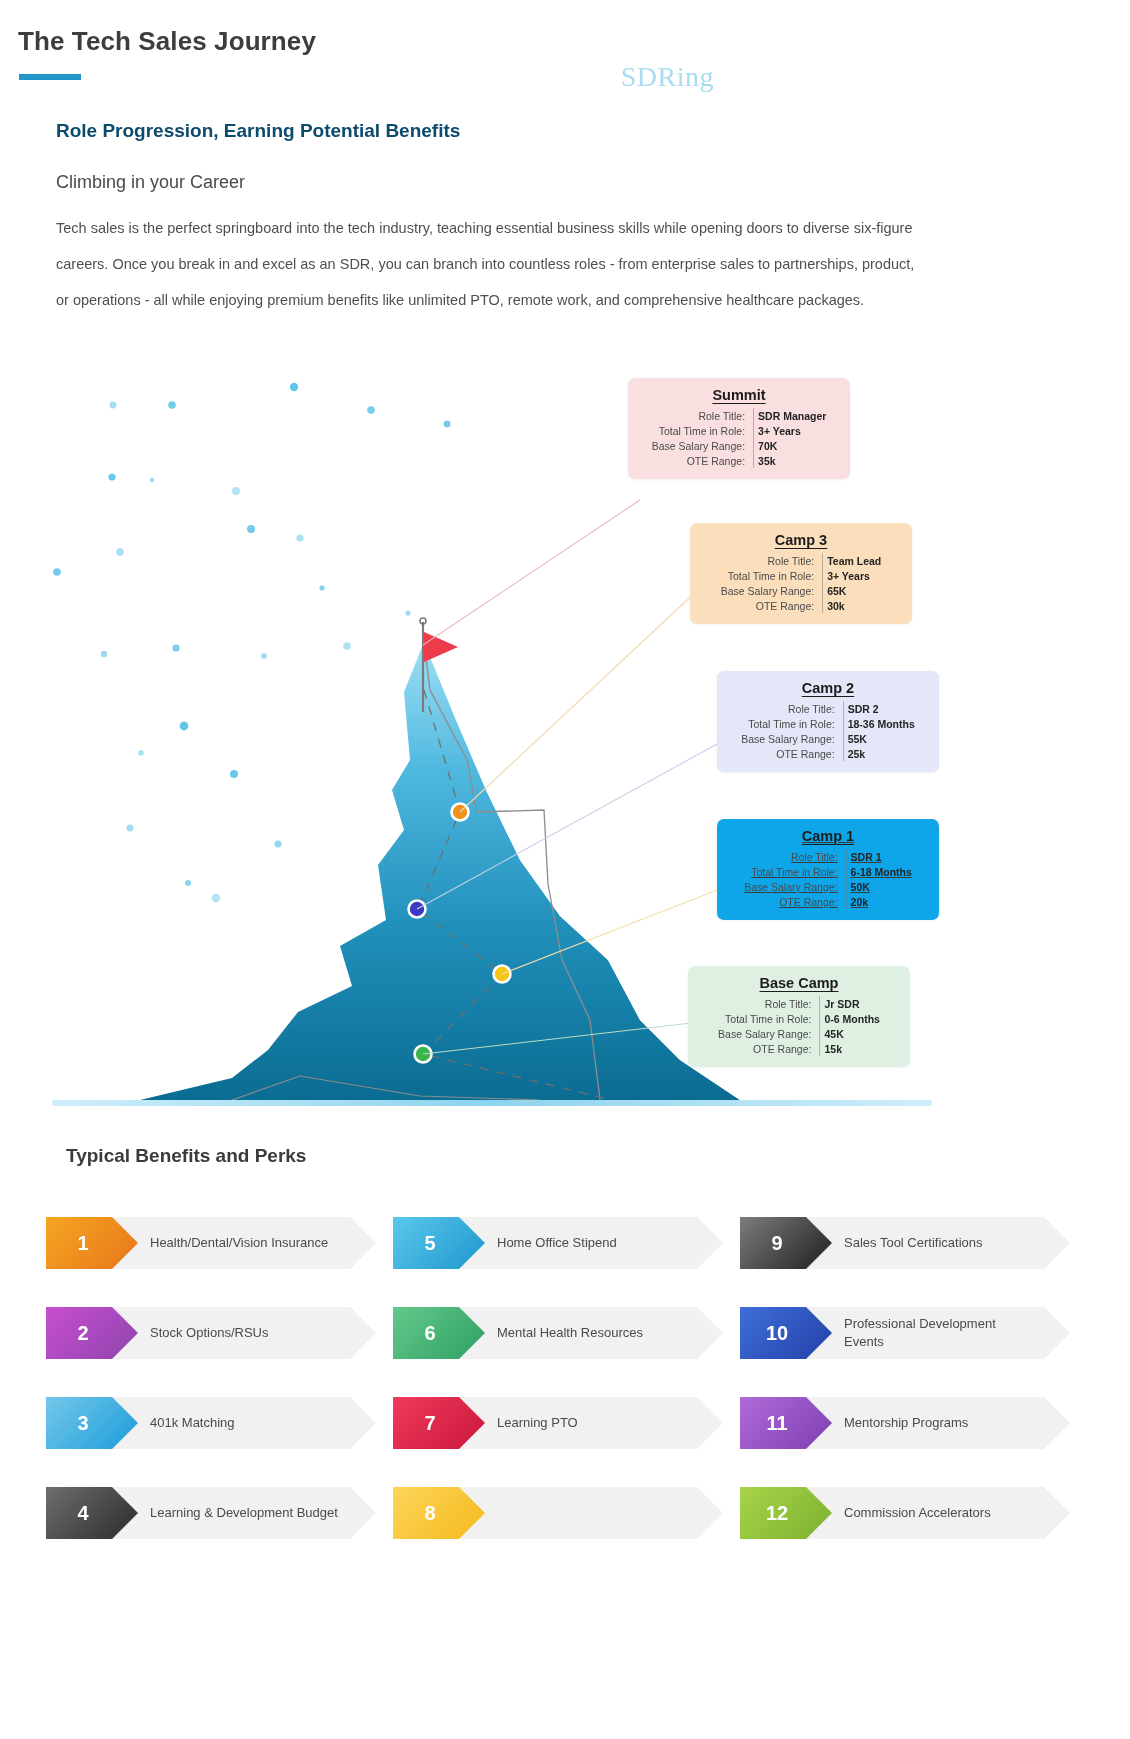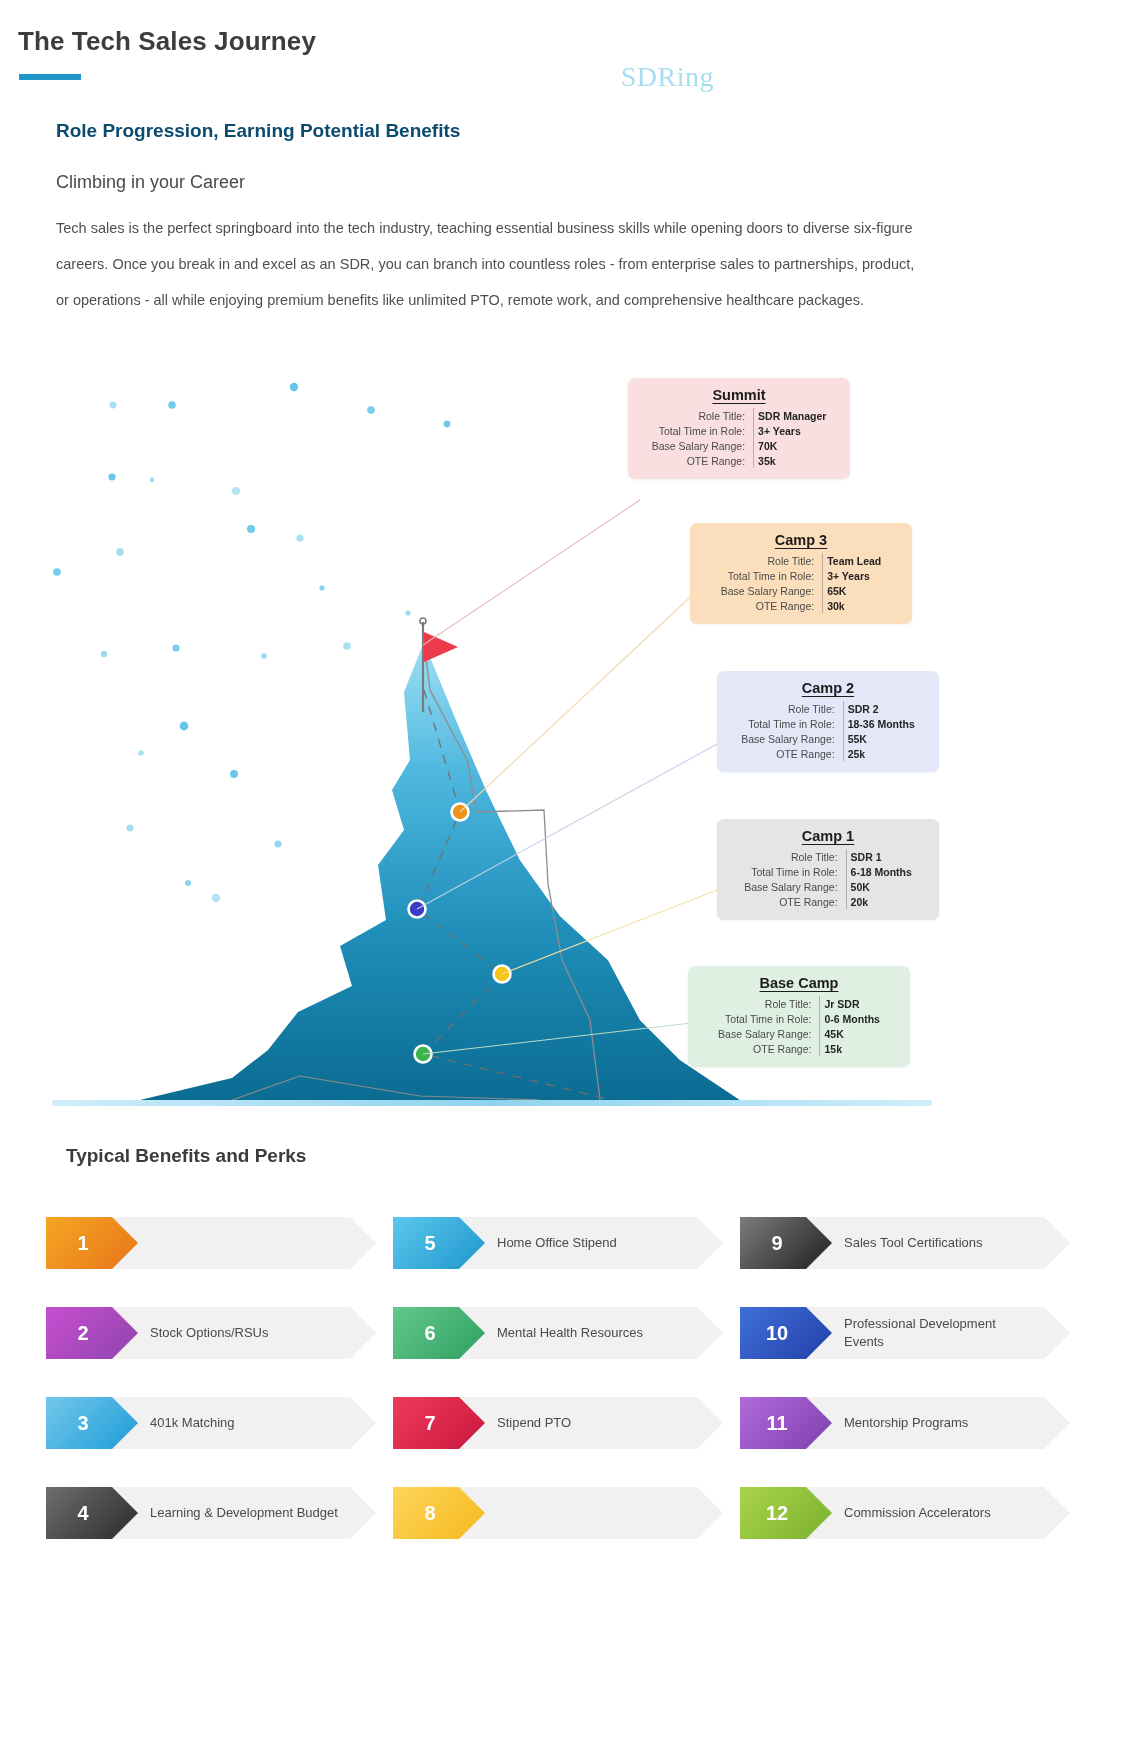--- a/index.html
+++ b/index.html
@@ -257,21 +257,21 @@
             <td class="v">55K</td>
           </tr>
       <tr>
             <td class="k">OTE Range:</td>
             <td class="v">25k</td>
           </tr>
     </tbody>
       </table>
   </div>
 
-  <div class="card" style="left:717px; top:819px; width:222px; background:#e5e5e5;">
+  <div class="card" style="left:717px; top:819px; width:222px; background:#0ea5e9;text-decoration:underline;">
     <div class="card-title">Camp 1</div>
     <table>
       <tbody>
           <tr>
             <td class="k">Role Title:</td>
             <td class="v">SDR 1</td>
           </tr>
       <tr>
             <td class="k">Total Time in Role:</td>
             <td class="v">6-18 Months</td>
@@ -311,20 +311,21 @@
     </tbody>
       </table>
   </div>
 
   <div class="ben-title">Typical Benefits and Perks</div>
   <div class="ben-grid" id="ben-grid">
       <div class="chev">
         <div class="chev-body"></div>
         <div class="chev-head" style="background:linear-gradient(135deg,#f5a623,#e8751a);"></div>
         <div class="chev-num">1</div>
+        <div class="chev-label">Health/Dental/Vision Insurance</div>
       </div>
       <div class="chev">
         <div class="chev-body"></div>
         <div class="chev-head" style="background:linear-gradient(135deg,#5bc8ec,#1e96cc);"></div>
         <div class="chev-num">5</div>
         <div class="chev-label">Home Office Stipend</div>
       </div>
       <div class="chev">
         <div class="chev-body"></div>
         <div class="chev-head" style="background:linear-gradient(135deg,#7c7c7c,#1f1f1f);"></div>
@@ -352,21 +353,21 @@
       <div class="chev">
         <div class="chev-body"></div>
         <div class="chev-head" style="background:linear-gradient(135deg,#74c7ea,#1b9dd9);"></div>
         <div class="chev-num">3</div>
         <div class="chev-label">401k Matching</div>
       </div>
       <div class="chev">
         <div class="chev-body"></div>
         <div class="chev-head" style="background:linear-gradient(135deg,#ef3b5b,#c9173c);"></div>
         <div class="chev-num">7</div>
-        <div class="chev-label">Stipend PTO</div>
+        <div class="chev-label">Learning PTO</div>
       </div>
       <div class="chev">
         <div class="chev-body"></div>
         <div class="chev-head" style="background:linear-gradient(135deg,#b06ad8,#7e3fb0);"></div>
         <div class="chev-num">11</div>
         <div class="chev-label">Mentorship Programs</div>
       </div>
       <div class="chev">
         <div class="chev-body"></div>
         <div class="chev-head" style="background:linear-gradient(135deg,#6e6e6e,#2b2b2b);"></div>

